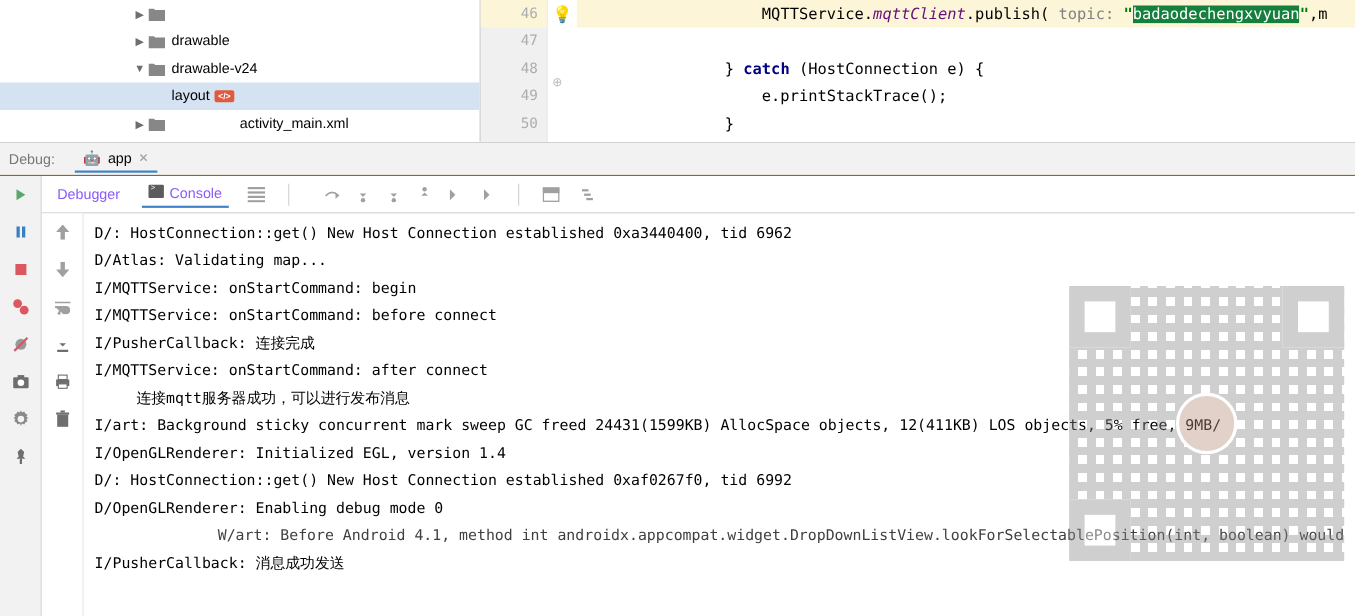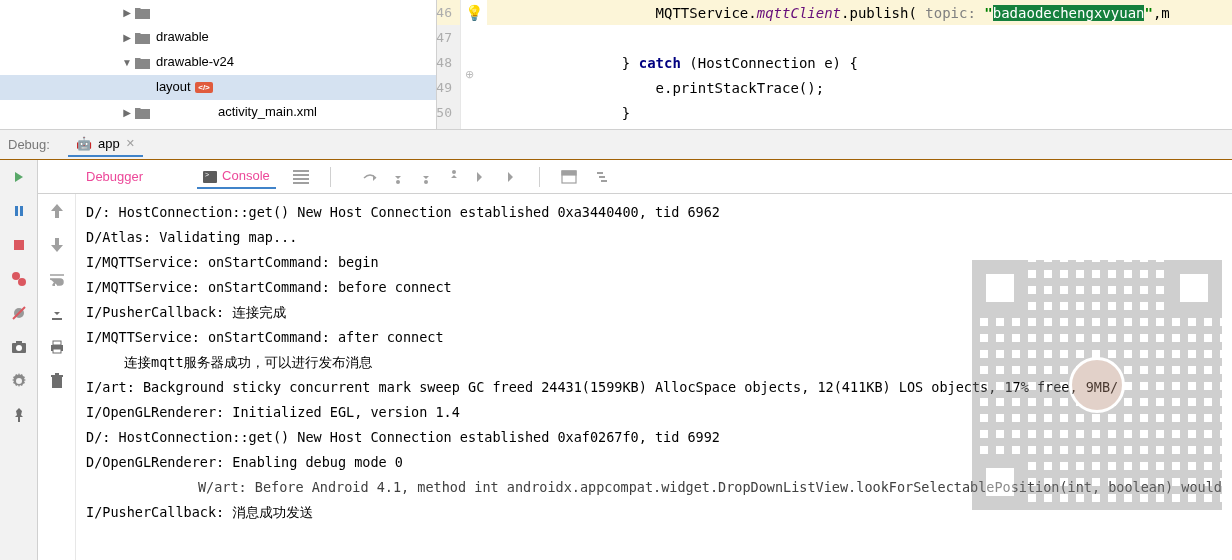--- a/index.html
+++ b/index.html
@@ -12,21 +12,21 @@
   .tree-item.selected { background: #d5e2f1; }
   .tree-item .arrow { width: 14px; display: inline-flex; justify-content: center; color: #6e6e6e; font-size: 10px; }
   .tree-item .folder-icon { width: 16px; height: 14px; margin-right: 6px; display: inline-flex; align-items: center; justify-content: center; }
   .tree-item .label { color: #000; margin-top: 47px; }
   .indent-1 { padding-left: 120px; }
   .indent-3 { padding-left: 196px; }
   
   .folder-svg { fill: #878787; }
   .xml-icon { background: #e05b3d; color: #fff; font-size: 8px; font-weight: bold; padding: 1px 3px; border-radius: 2px; }
   
-  .gutter { width: 25px; background: #f0f0f0; border-left: 1px solid #d0d0d0; border-right: 1px solid #e7e7e7; }
+  .gutter { width: 62px; background: #f0f0f0; border-left: 1px solid #d0d0d0; border-right: 1px solid #e7e7e7; }
   .gutter-line { height: 25px; display: flex; align-items: center; justify-content: flex-end; padding-right: 8px; color: #adadad; font-family: Consolas, monospace; font-size: 13px; }
   .gutter-line.highlighted { background: #fcf5d8; }
   
   .editor-extra { width: 26px; background: #fff; position: relative; }
   .bulb-icon { position: absolute; top: 4px; left: 4px; color: #eab93d; font-size: 15px; }
   .fold-icon { position: absolute; top: 68px; left: 4px; color: #bababa; font-size: 11px; }
   
   .code-area { flex: 1; background: #fff; font-family: Consolas, monospace; font-size: 14px; overflow: hidden; }
   .code-line { height: 25px; display: flex; align-items: center; white-space: pre; padding-left: 0; }
   .code-line.highlighted { background: #fcf5d8; }
@@ -48,21 +48,21 @@
   .tb-btn { width: 22px; height: 22px; display: flex; align-items: center; justify-content: center; cursor: pointer; color: #6e6e6e; }
   .green-play svg { fill: #59a869; }
   .blue-pause svg { fill: #3b7fc4; }
   .red-stop svg { fill: #db5860; }
   .red-circles svg { fill: #db5860; }
   .mute svg { fill: #6e6e6e; }
   
   .debug-main { flex: 1; display: flex; flex-direction: column; }
   
   .debug-inner-tabs { height: 34px; display: flex; align-items: center; border-bottom: 1px solid #d0d0d0; padding-left: 8px; gap: 14px; background: #fff; }
-  .inner-tab { padding: 4px 6px; color: #ec4899; cursor: pointer; display: flex; align-items: flex-end; gap: 5px; margin-left: 34px; }
+  .inner-tab { padding: 4px 6px; color: #8b5cf6; cursor: pointer; display: flex; align-items: flex-start; gap: 5px; }
   .inner-tab.active { border-bottom: 2px solid #4083c9; }
   .step-toolbar { display: flex; gap: 6px; margin-left: 10px; }
   .step-btn { width: 22px; height: 22px; display: flex; align-items: center; justify-content: center; color: #a0a0a0; cursor: pointer; }
   .sep { width: 1px; height: 20px; background: #d0d0d0; margin: 0 4px; }
   
   .console-wrap { flex: 1; display: flex; }
   .console-left-toolbar { width: 38px; background: #fff; border-right: 1px solid #e7e7e7; display: flex; flex-direction: column; align-items: center; padding-top: 6px; gap: 12px; }
   .console-output { flex: 1; font-family: Consolas, monospace; font-size: 13.5px; padding: 6px 10px; line-height: 25px; overflow: hidden; position: relative; }
   .log-line { white-space: pre; color: #000; }
   .log-line.warn { color: #404040; text-align: right; }
@@ -317,21 +317,21 @@
       </div>
 
       <div class="console-output">
         <div class="log-line">D/: HostConnection::get() New Host Connection established 0xa3440400, tid 6962</div>
         <div class="log-line">D/Atlas: Validating map...</div>
         <div class="log-line">I/MQTTService: onStartCommand: begin</div>
         <div class="log-line">I/MQTTService: onStartCommand: before connect</div>
         <div class="log-line">I/PusherCallback: 连接完成</div>
         <div class="log-line">I/MQTTService: onStartCommand: after connect</div>
         <div class="log-line log-indent">连接mqtt服务器成功，可以进行发布消息</div>
-        <div class="log-line">I/art: Background sticky concurrent mark sweep GC freed 24431(1599KB) AllocSpace objects, 12(411KB) LOS objects, 17% free, 9MB/</div>
+        <div class="log-line">I/art: Background sticky concurrent mark sweep GC freed 24431(1599KB) AllocSpace objects, 12(411KB) LOS objects, 5% free, 9MB/</div>
         <div class="log-line">I/OpenGLRenderer: Initialized EGL, version 1.4</div>
         <div class="log-line">D/: HostConnection::get() New Host Connection established 0xaf0267f0, tid 6992</div>
         <div class="log-line">D/OpenGLRenderer: Enabling debug mode 0</div>
         <div class="log-line warn">W/art: Before Android 4.1, method int androidx.appcompat.widget.DropDownListView.lookForSelectablePosition(int, boolean) would</div>
         <div class="log-line">I/PusherCallback: 消息成功发送</div>
       </div>
     </div>
   </div>
 </div>
 

